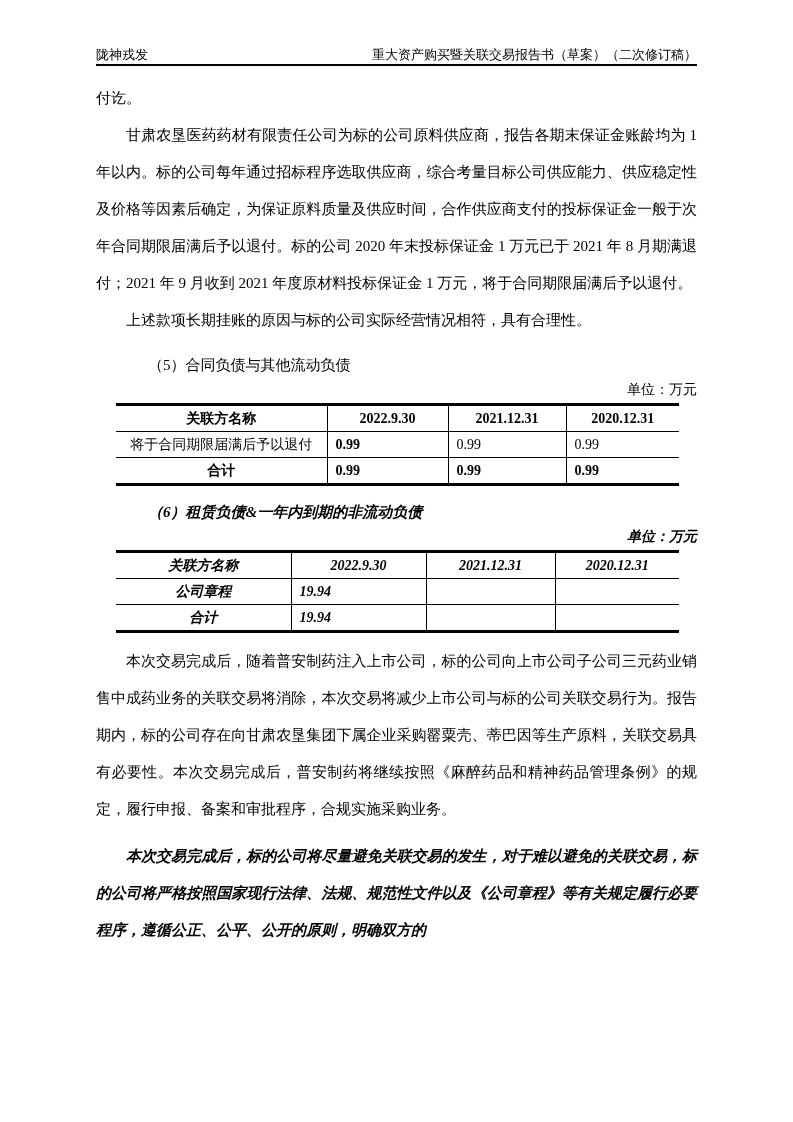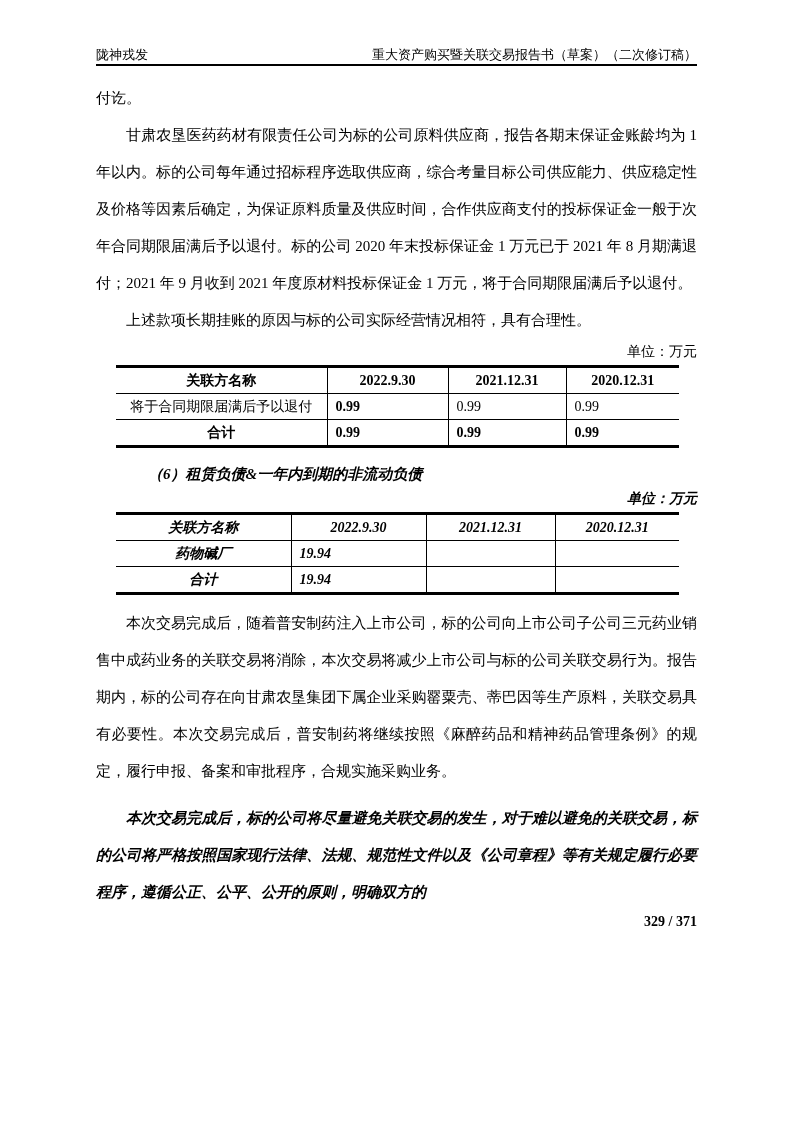--- a/index.html
+++ b/index.html
@@ -84,20 +84,21 @@
     <span>陇神戎发</span>
     <span>重大资产购买暨关联交易报告书（草案）（二次修订稿）</span>
   </div>
 
   <p class="para noindent p-carry">付讫。</p>
 
   <p class="para">甘肃农垦医药药材有限责任公司为标的公司原料供应商，报告各期末保证金账龄均为 1 年以内。标的公司每年通过招标程序选取供应商，综合考量目标公司供应能力、供应稳定性及价格等因素后确定，为保证原料质量及供应时间，合作供应商支付的投标保证金一般于次年合同期限届满后予以退付。标的公司 2020 年末投标保证金 1 万元已于 2021 年 8 月期满退付；2021 年 9 月收到 2021 年度原材料投标保证金 1 万元，将于合同期限届满后予以退付。</p>
 
   <p class="para">上述款项长期挂账的原因与标的公司实际经营情况相符，具有合理性。</p>
 
+  <p class="subhead">（5）合同负债与其他流动负债</p>
   <p class="unit-line">单位：万元</p>
 
   <table class="rpt">
     <colgroup>
       <col style="width:211px">
         <col style="width:121px">
         <col style="width:118px">
         <col style="width:113px">
     </colgroup>
     <tbody>
@@ -133,33 +134,32 @@
         <col style="width:124px">
     </colgroup>
     <tbody>
         <tr>
       <td class="c">关联方名称</td>
       <td class="c">2022.9.30</td>
       <td class="c">2021.12.31</td>
       <td class="c">2020.12.31</td>
     </tr>
     <tr>
-      <td class="c">药物碱厂</td>
+      <td class="c">公司章程</td>
       <td class="r">19.94</td>
       <td class="r"></td>
       <td class="r"></td>
     </tr>
     <tr>
       <td class="c">合计</td>
       <td class="r">19.94</td>
       <td class="r"></td>
       <td class="r"></td>
     </tr>
   </tbody>
     </table>
 
   <p class="para after-head">本次交易完成后，随着普安制药注入上市公司，标的公司向上市公司子公司三元药业销售中成药业务的关联交易将消除，本次交易将减少上市公司与标的公司关联交易行为。报告期内，标的公司存在向甘肃农垦集团下属企业采购罂粟壳、蒂巴因等生产原料，关联交易具有必要性。本次交易完成后，普安制药将继续按照《麻醉药品和精神药品管理条例》的规定，履行申报、备案和审批程序，合规实施采购业务。</p>
 
   <p class="para kai after-head">本次交易完成后，标的公司将尽量避免关联交易的发生，对于难以避免的关联交易，标的公司将严格按照国家现行法律、法规、规范性文件以及《公司章程》等有关规定履行必要程序，遵循公正、公平、公开的原则，明确双方的</p>
 
-  <p class="page-number">329 / 371</p>
 
 </div>
 
 </body></html>

